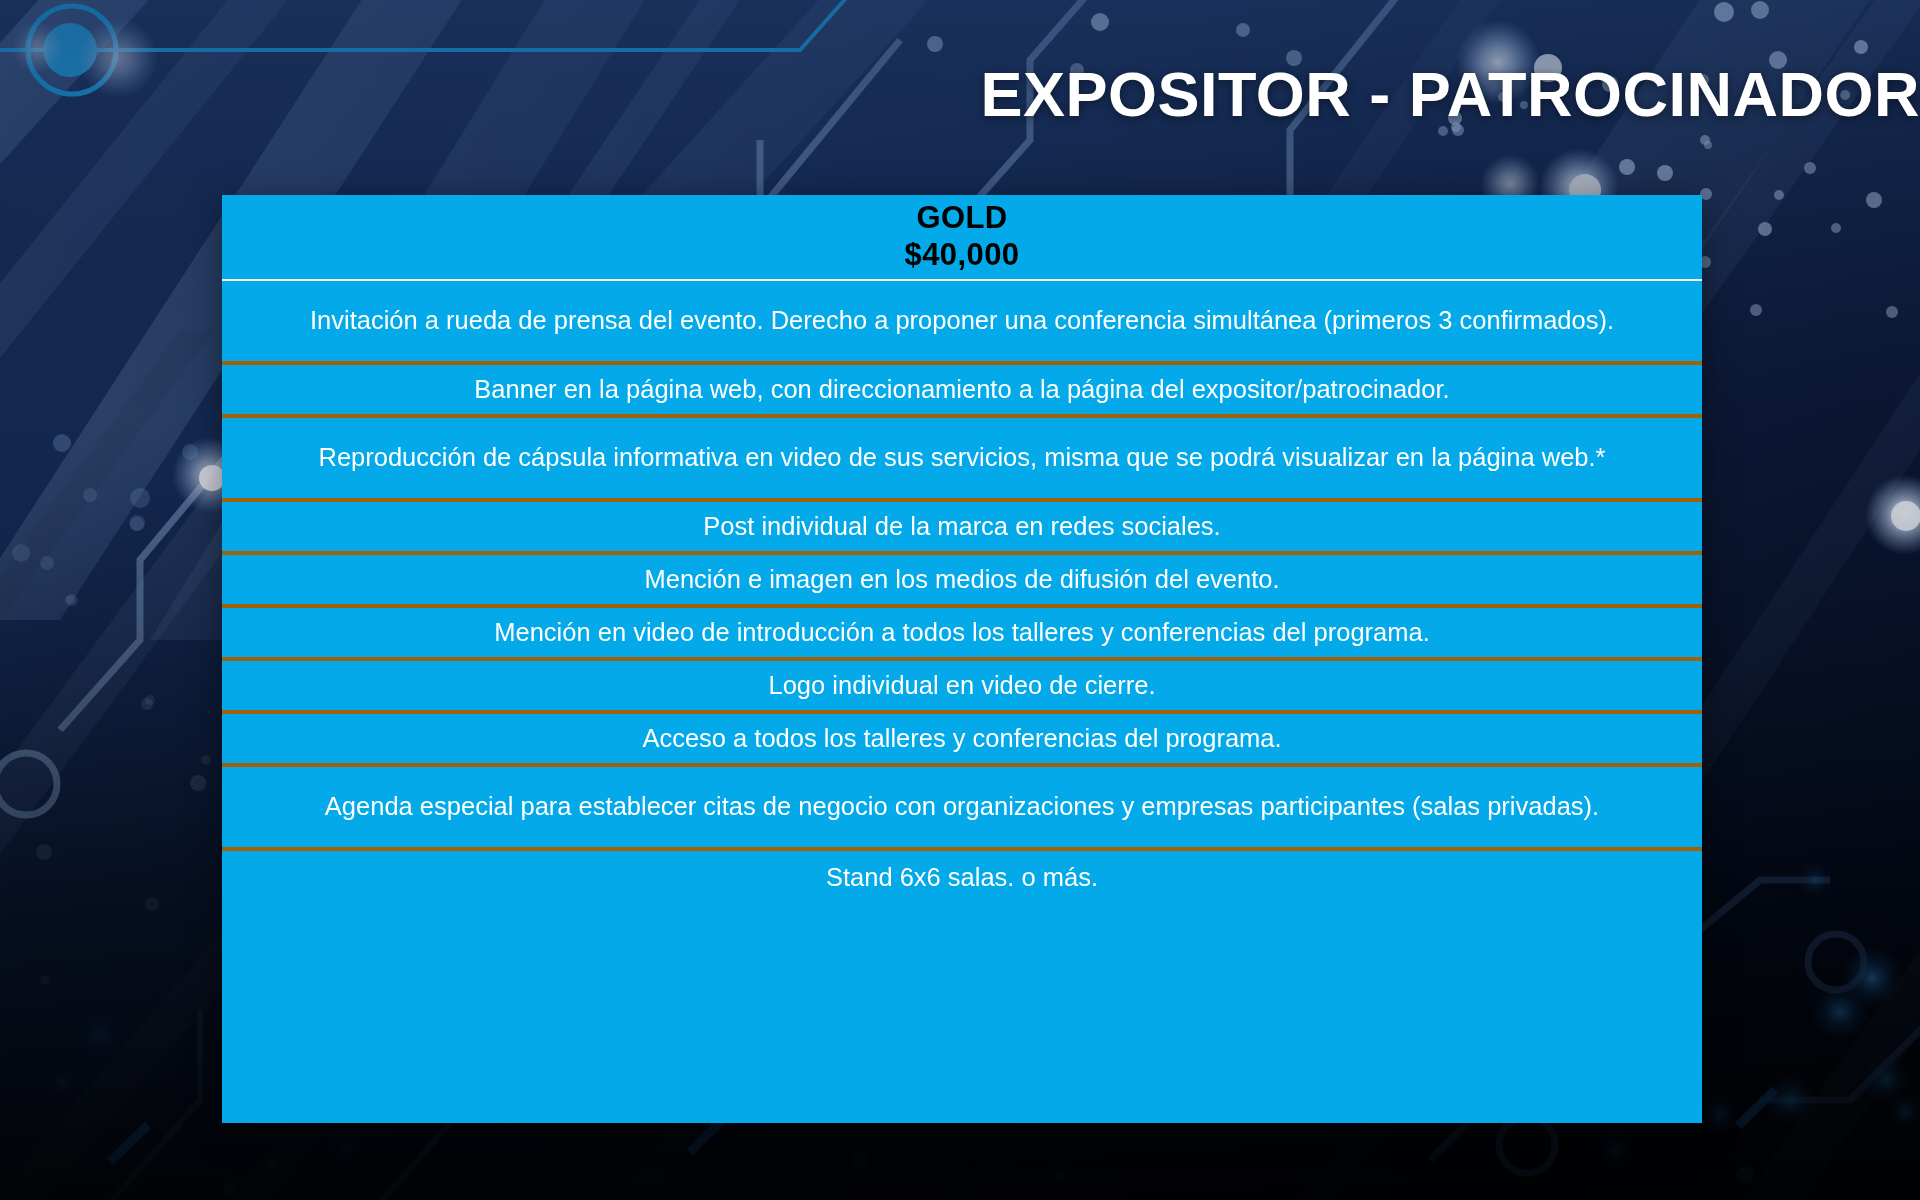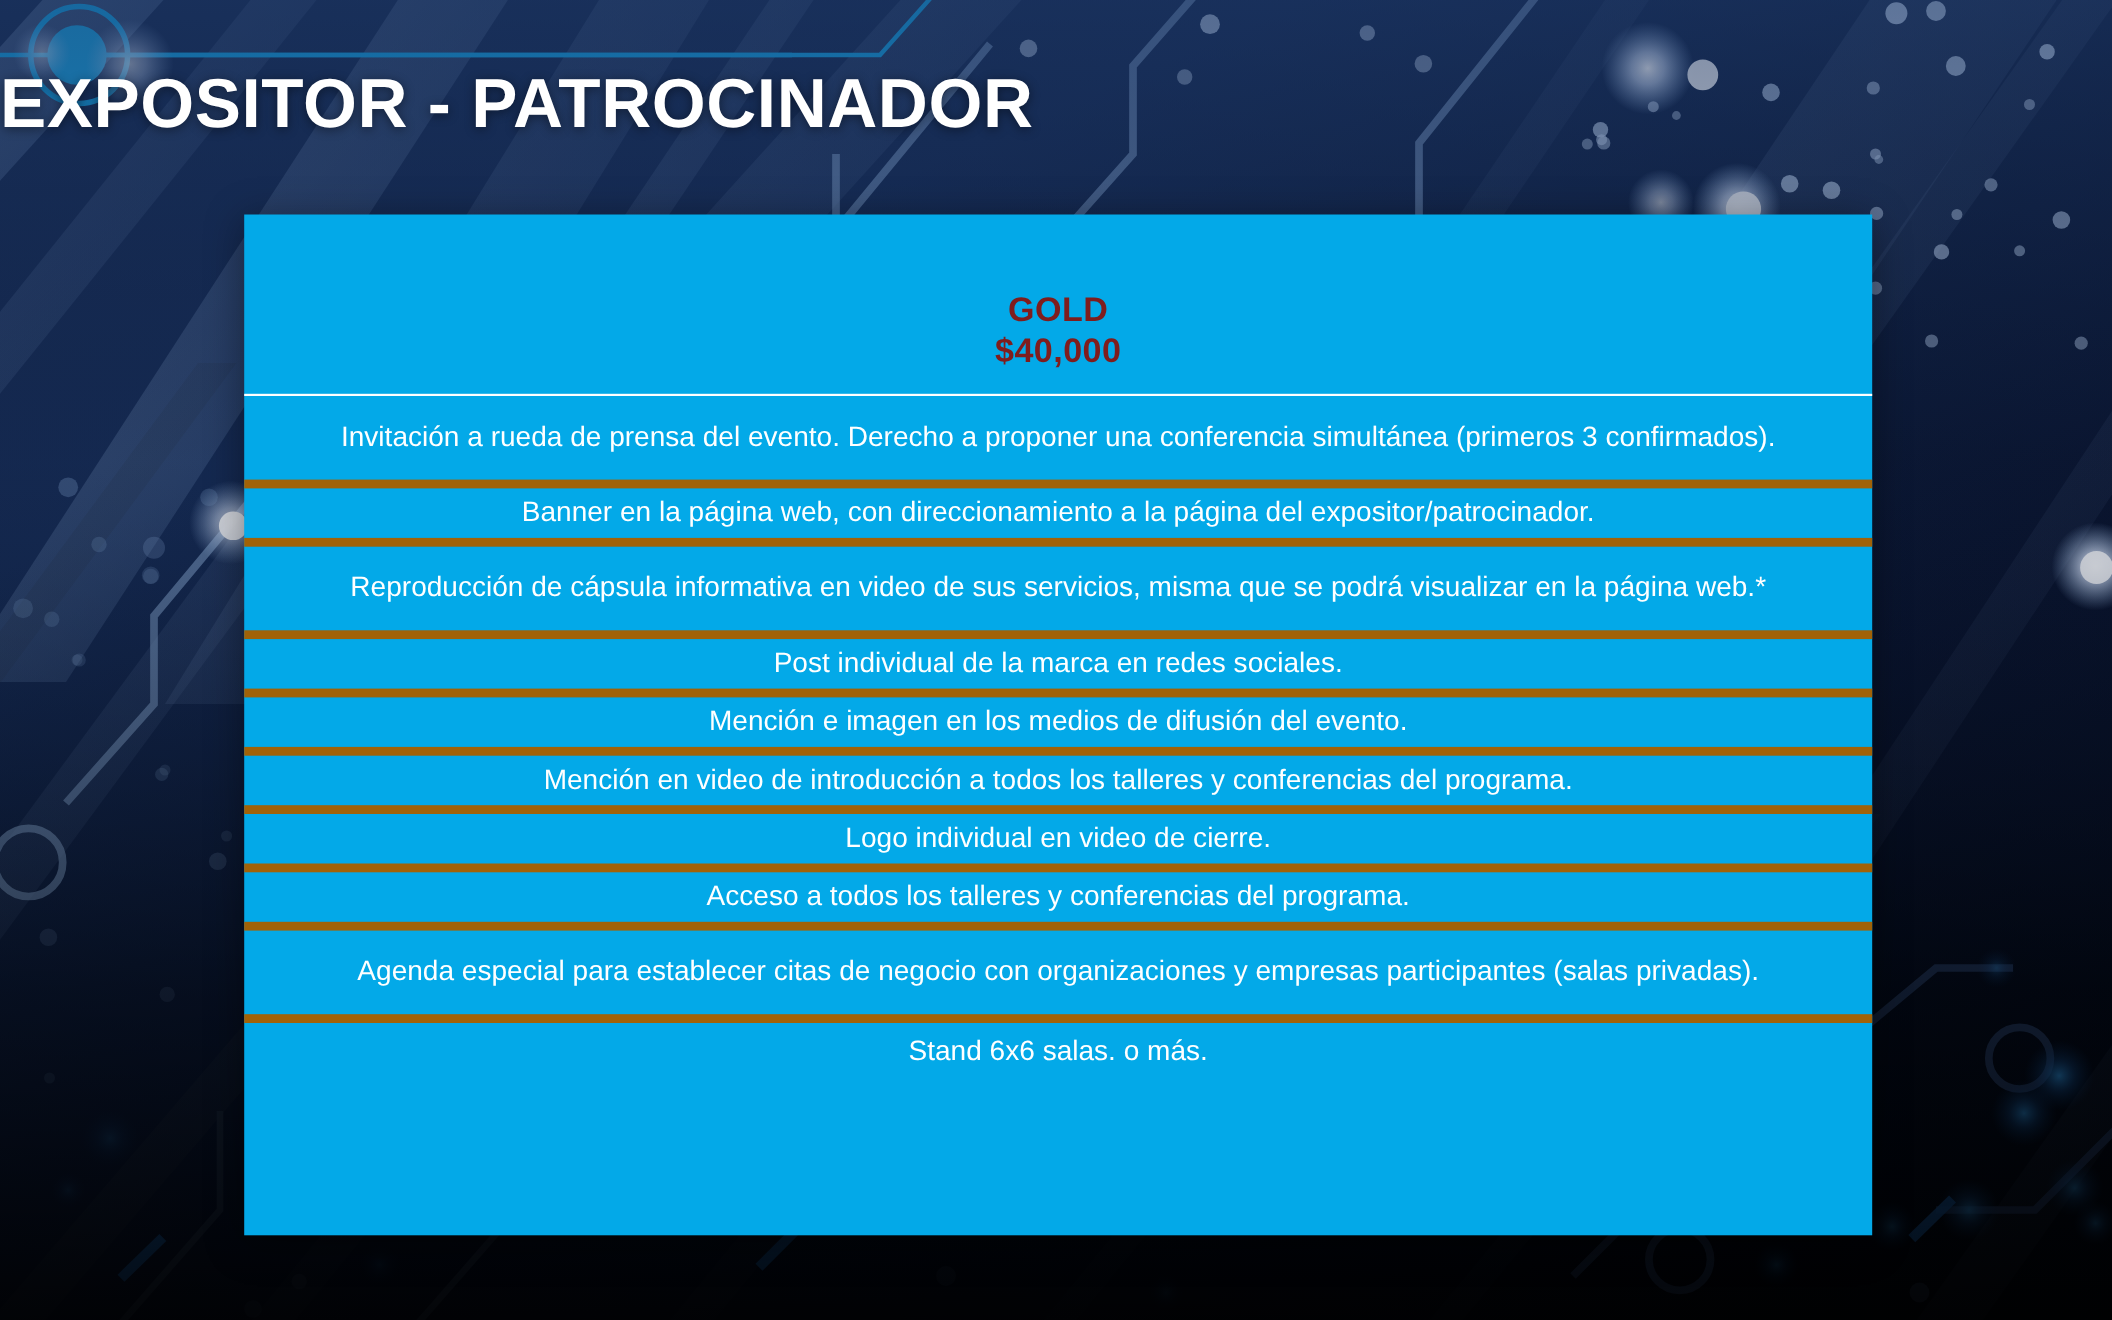--- a/index.html
+++ b/index.html
@@ -10,21 +10,21 @@
     position:relative;
   }
 
   
   #bg { position:absolute; inset:0; overflow:hidden; z-index:0; }
   #bg svg { position:absolute; inset:0; width:1920px; height:1200px; display:block; }
 
   
   .title-wrap{
     position:absolute; top:58px; left:0; width:1920px;
-    text-align:left; z-index:5;
+    text-align:right; z-index:5;
   }
   .title{
     font-size:63px;
     font-weight:bold;
     letter-spacing:0.5px;
     color:#ffffff;
     text-shadow:0 2px 10px rgba(0,0,0,0.45);
     font-family:"Liberation Sans", sans-serif;
     display:inline-block;
   }
@@ -33,39 +33,38 @@
   .card{
     position:absolute;
     left:222px; top:195px;
     width:1480px; height:928px;
     z-index:4;
     background:#03A9E8;
     display:flex; flex-direction:column;
     box-shadow:0 6px 34px rgba(0,0,0,0.40);
   }
   .card-head{
-    height:117px;
+    height:86px;
     display:flex; flex-direction:column;
     align-items:center; justify-content:center;
-    color:#7f1d1d;
+    color:#000000;
     border-bottom:2px solid #ffffff;
-    margin-top:48px;
   }
   .tier-name{ font-size:31px; font-weight:bold; line-height:1.18; letter-spacing:.4px; }
   .tier-price{ font-size:31px; font-weight:bold; line-height:1.18; letter-spacing:.4px; }
 
   .rows{ flex:1; display:flex; flex-direction:column; }
   .row{
     display:flex; align-items:center; justify-content:center;
     text-align:center;
     color:#ffffff;
     font-size:25.5px;
     line-height:1.24;
     padding:6px 22px;
-    border-bottom:8px solid #a16207;
+    border-bottom:4px solid #a16207;
   }
   .row:last-child{ border-bottom:none; }
   .row.two-line{ flex:0 0 84px; }
   .row.one-line{ flex:0 0 53px; }
   .row .txt{ display:block; max-width:1430px; }
 </style>
 </head>
 <body>
 
 <div id="bg">

